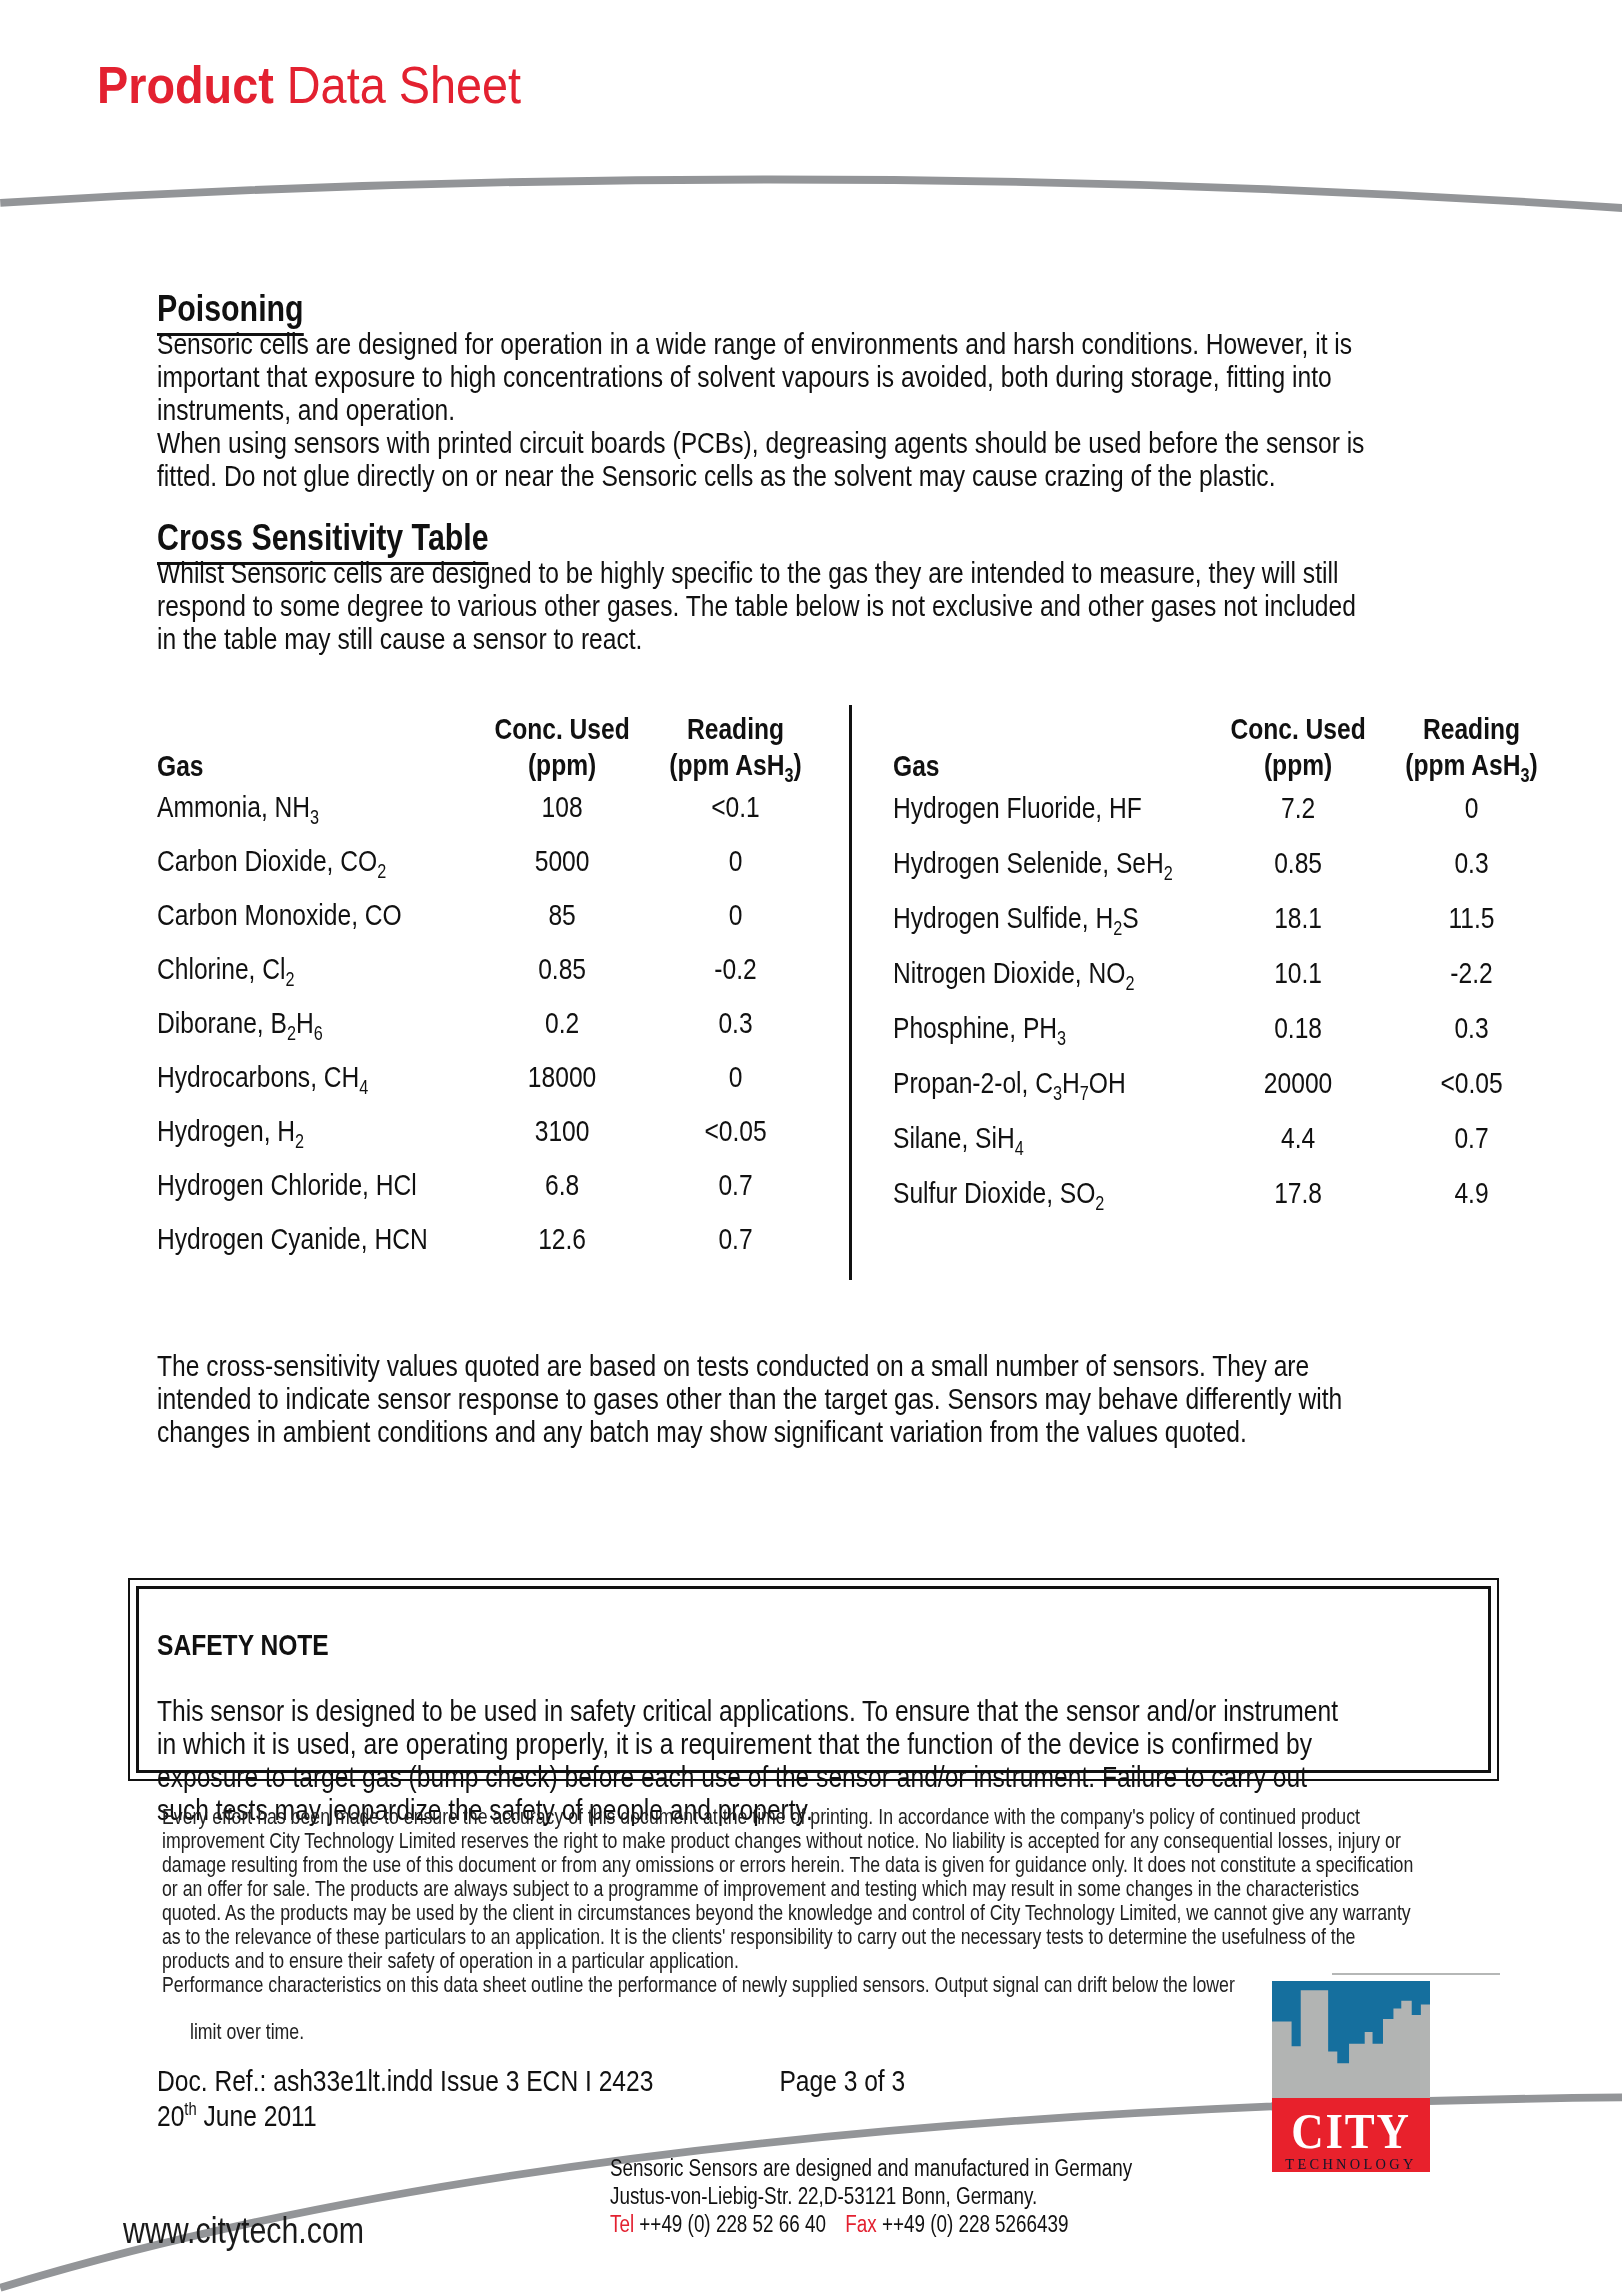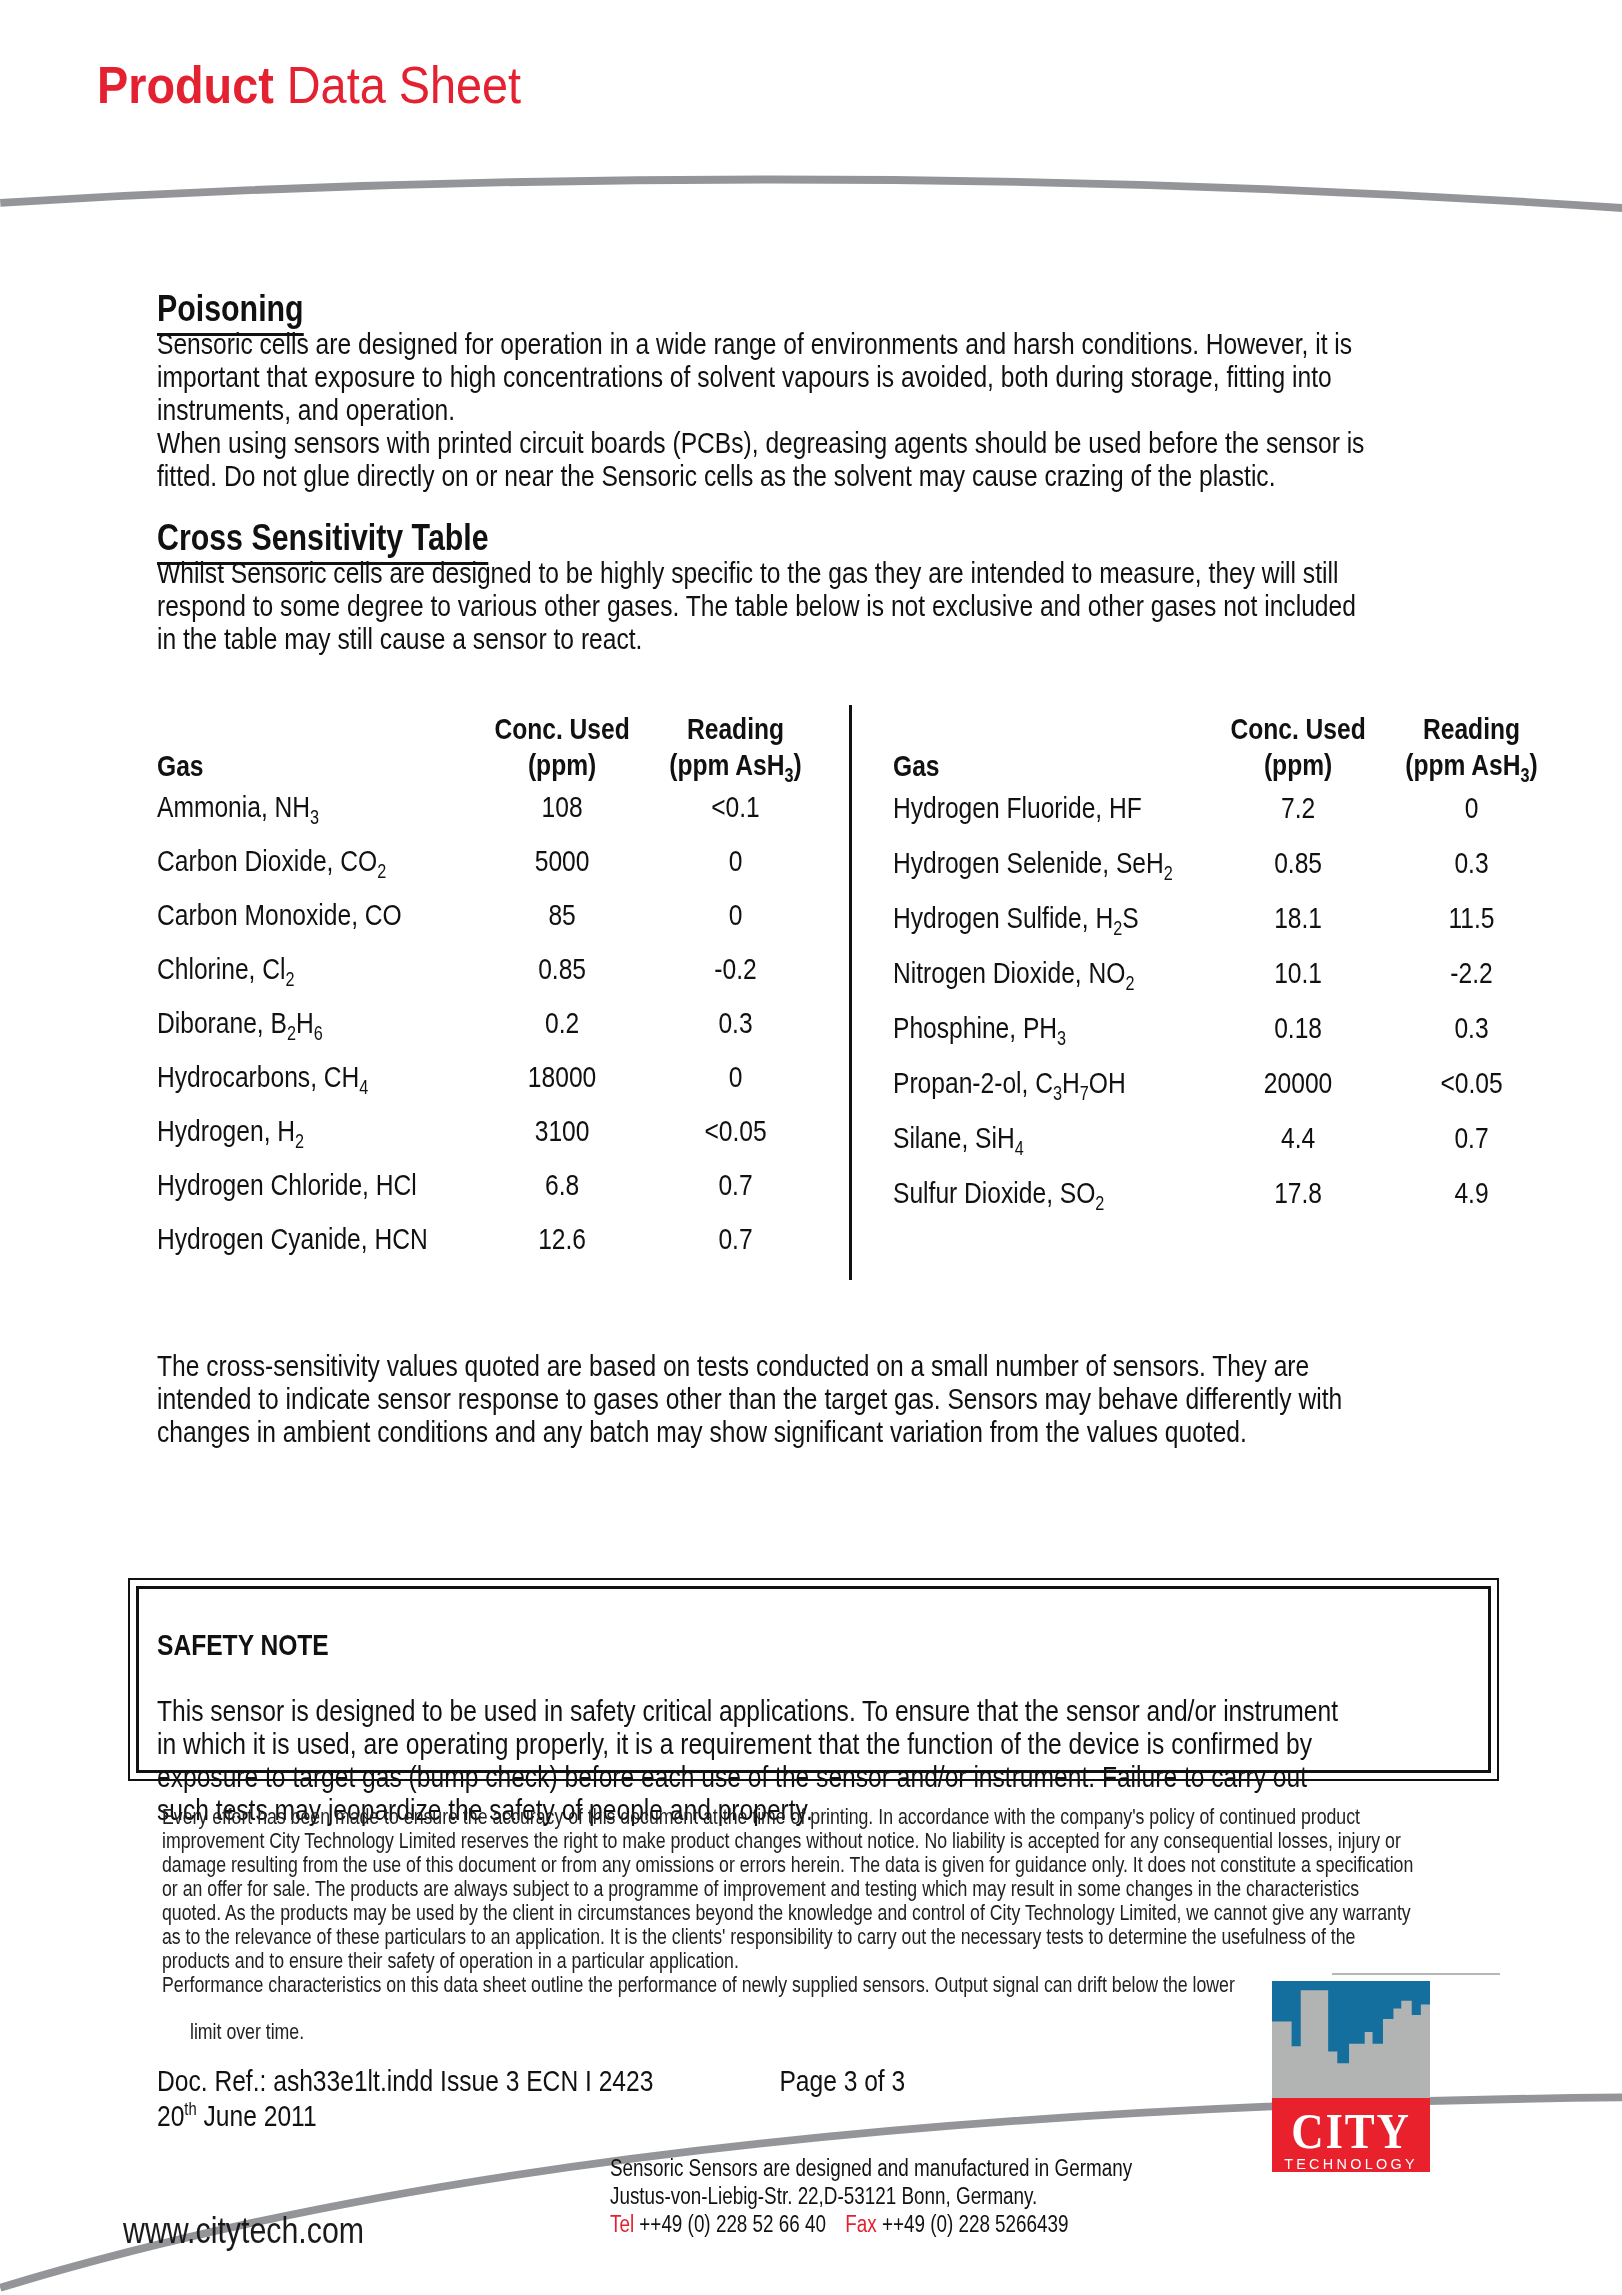--- a/index.html
+++ b/index.html
@@ -45,21 +45,21 @@
   .website{font-size:37px;color:#1a1a1a;white-space:nowrap;}
   .addr{font-size:23px;line-height:28px;color:#111;}
   .addr .red{color:#e32130;}
   .addr .gap{display:inline-block;width:17px;}
   
   .logo{left:1272px;top:1981px;width:158px;height:191px;z-index:2;}
   .logo .blue{position:absolute;left:0;top:0;width:158px;height:117px;overflow:hidden;}
   .logo .red{position:absolute;left:0;top:117px;width:158px;height:74px;text-align:center;}
   .logo .city{font-family:"Liberation Serif",serif;font-weight:bold;color:#fff;font-size:51px;
               letter-spacing:2px;margin-top:3.9px;transform:scaleX(0.88);transform-origin:50% 0;}
-  .logo .tech{font-family:Liberation Sans, sans-serif;color:#ffffff;font-size:14.4px;letter-spacing:3.3px;margin-top:-3.9px;}
+  .logo .tech{font-family:Liberation Serif, serif;color:#0f172a;font-size:14.4px;letter-spacing:3.3px;margin-top:-3.9px;}
   .logo-topline{left:1332px;top:1973px;width:168px;height:2px;background:#b5b7b6;z-index:2;}
 </style>
 </head>
 <body>
 
 <div class="page">
 
   <svg class="abs deco" width="1623" height="2295" viewBox="0 0 2480 3508">
     <path d="M0,310 Q1240,235 2480,318" fill="none" stroke="#939598" stroke-width="12"></path>
     <path d="M0,3497 Q900,3222 2480,3206" fill="none" stroke="#939598" stroke-width="12"></path>

